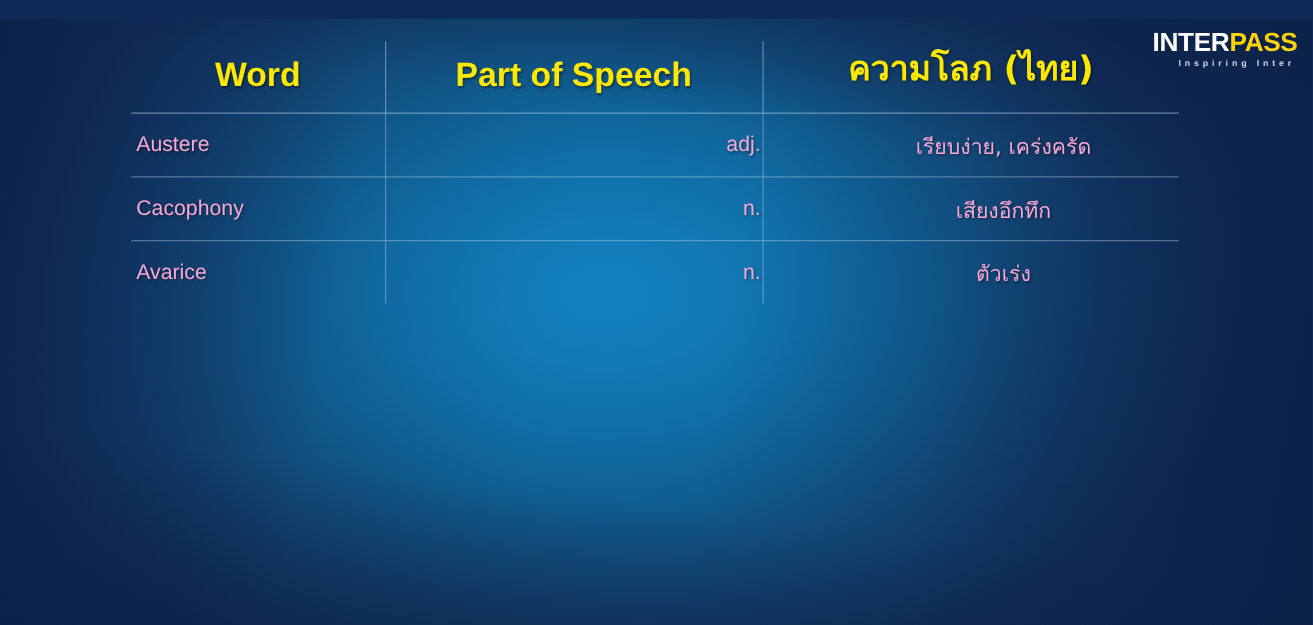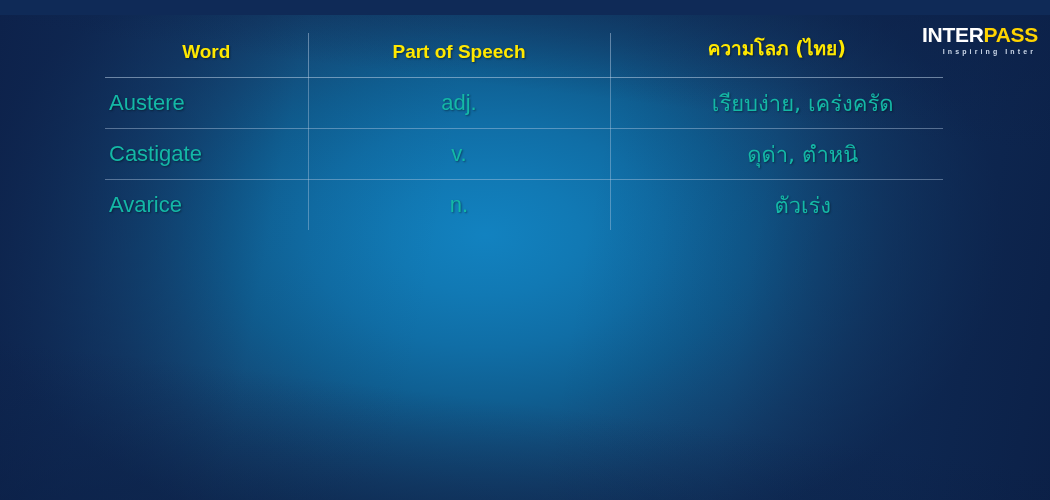--- a/index.html
+++ b/index.html
@@ -103,49 +103,49 @@
     width: 838px;
     border-collapse: collapse;
     table-layout: fixed;
   }
   table.vocab col.c-word { width: 203px; }
   table.vocab col.c-pos  { width: 302px; }
   table.vocab col.c-thai { width: 333px; }
 
   thead th {
     padding: 0 0 14px 0;
-    font-size: 19px;
+    font-size: 27px;
     font-weight: 700;
     color: #ffe800;
     text-shadow: 1px 1px 2px rgba(0,0,0,0.45);
     border-bottom: 1px solid rgba(185,205,228,0.55);
     vertical-align: bottom;
     text-align: center;
   }
   thead th.th-word { border-right: 1px solid rgba(185,205,228,0.48); }
   thead th.th-pos  { border-right: 1px solid rgba(185,205,228,0.48); }
 
   tbody td {
     height: 48px;
-    font-size: 22px;
-    color: #14b8a6;
+    font-size: 17px;
+    color: #f9a8d4;
     text-shadow: 1px 1px 2px rgba(0,0,0,0.40);
     border-bottom: 1px solid rgba(185,205,228,0.42);
     vertical-align: middle;
     white-space: nowrap;
   }
   tbody tr:last-child td { border-bottom: none; }
 
   td.cell-word {
     text-align: left;
     padding-left: 4px;
     border-right: 1px solid rgba(185,205,228,0.40);
   }
   td.cell-pos {
-    text-align: center;
+    text-align: right;
     border-right: 1px solid rgba(185,205,228,0.40);
   }
   td.cell-thai {
     text-align: center;
     padding-left: 53px;
   }
   .thai { font-family: "DejaVu Sans", "Liberation Sans", sans-serif; }
 </style>
 </head>
 <body>
@@ -175,23 +175,23 @@
           <th class="th-thai thai">ความโลภ (ไทย)</th>
         </tr>
       </thead>
       <tbody>
         <tr>
           <td class="cell-word">Austere</td>
           <td class="cell-pos">adj.</td>
           <td class="cell-thai thai">เรียบง่าย, เคร่งครัด</td>
         </tr>
         <tr>
-          <td class="cell-word">Castigate</td>
-          <td class="cell-pos">v.</td>
-          <td class="cell-thai thai">ดุด่า, ตำหนิ</td>
+          <td class="cell-word">Cacophony</td>
+          <td class="cell-pos">n.</td>
+          <td class="cell-thai thai">เสียงอึกทึก</td>
         </tr>
         <tr>
           <td class="cell-word">Avarice</td>
           <td class="cell-pos">n.</td>
           <td class="cell-thai thai">ตัวเร่ง</td>
         </tr>
       </tbody>
     </table>
   </div>
 

